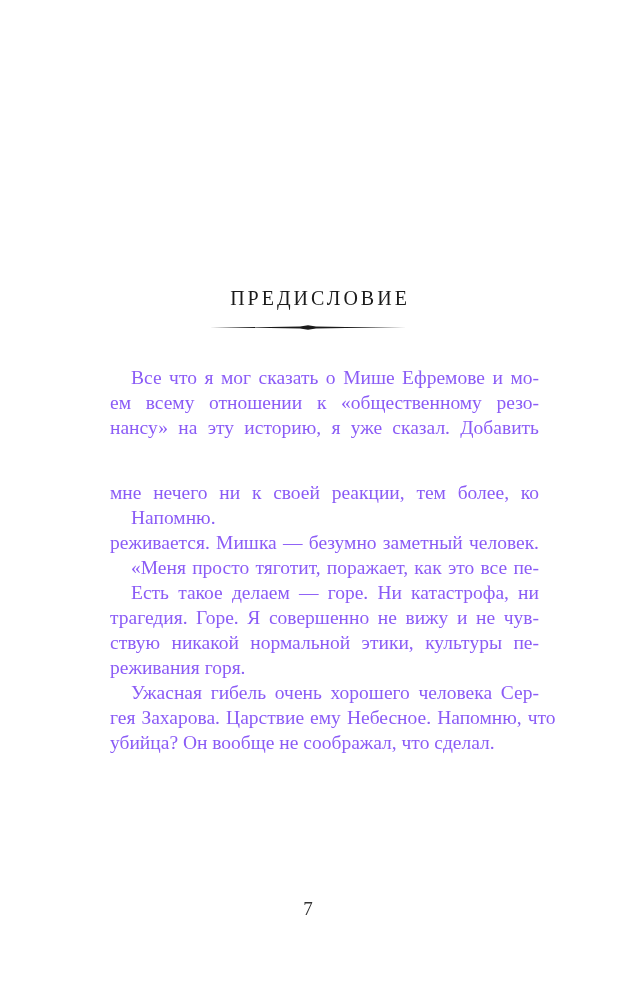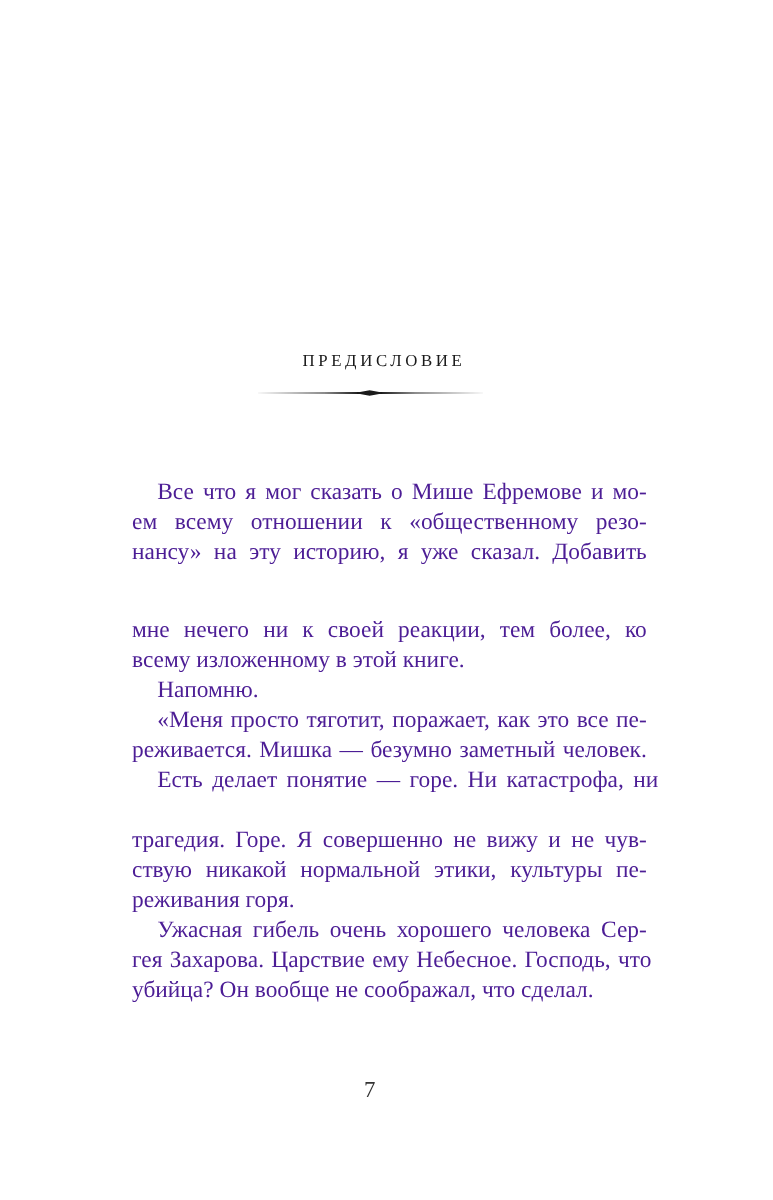--- a/index.html
+++ b/index.html
@@ -22,39 +22,39 @@
       text-align: center;
       font-family: "Liberation Serif", "DejaVu Serif", serif;
       font-size: 21px;
       letter-spacing: 3px;
       color: #1a1a1a;
       font-variant: small-caps;
       line-height: 24px;
     }
     .heading-text {
       text-transform: uppercase;
-      font-size: 14px;
+      font-size: 20px;
       margin-left: 24px;
     }
     .divider {
       position: absolute;
       left: 210px;
       top: 325px;
       width: 196px;
       height: 5px;
     }
     .body-text {
       position: absolute;
       left: 89px;
-      top: 398px;
+      top: 365px;
       width: 450px;
       font-family: "Liberation Serif", "DejaVu Serif", serif;
       font-size: 19.5px;
       line-height: 25px;
-      color: #4c1d95;
+      color: #8b5cf6;
     }
     .para {
       margin: 0;
       text-indent: 21px;
       text-align: justify;
       text-align-last: left;
       hyphens: none;
     }
     .line {
       display: block;
@@ -93,42 +93,41 @@
     <path d="M0 2.5 L60 2.0 L90 1.6 L98 0.3 L106 1.6 L136 2.0 L196 2.5 L136 3.0 L106 3.4 L98 4.7 L90 3.4 L60 3.0 Z" fill="#1a1a1a"></path>
   </svg>
 
   <div class="body-text">
 
     <div class="para">
       <span class="line indent" style="white-space: nowrap; word-spacing: 2.65799px;">Все что я мог сказать о Мише Ефремове и мо-</span>
       <span class="line" style="white-space: nowrap; word-spacing: 7.10625px;">ем всему отношении к «общественному резо-</span>
       <span class="line" style="white-space: nowrap; word-spacing: 5.4442px;">нансу» на эту историю, я уже сказал. Добавить</span>
       <span class="line" style="white-space: nowrap; word-spacing: 6.88086px; margin-top: 40px;">мне нечего ни к своей реакции, тем более, ко</span>
-      <span class="line last">всему изложенному в этой книге.</span>
     </div>
 
     <div class="para">
       <span class="line indent last">Напомню.</span>
     </div>
 
     <div class="para">
+      <span class="line" style="white-space: nowrap; word-spacing: 1.38125px;">реживается. Мишка — безумно заметный человек.</span>
       <span class="line indent" style="white-space: nowrap; word-spacing: 1.36161px;">«Меня просто тяготит, поражает, как это все пе-</span>
-      <span class="line" style="white-space: nowrap; word-spacing: 1.38125px;">реживается. Мишка — безумно заметный человек.</span>
     </div>
 
     <div class="para">
-      <span class="line indent" style="white-space: nowrap; word-spacing: 2.98438px;">Есть делает понятие — горе. Ни катастрофа, ни</span>
-      <span class="line" style="white-space: nowrap; word-spacing: 3.74414px; margin-top: 25px;">трагедия. Горе. Я совершенно не вижу и не чув-</span>
+      <span class="line indent" style="white-space: nowrap; word-spacing: 2.98438px;">Есть такое делаем — горе. Ни катастрофа, ни</span>
+      <span class="line" style="white-space: nowrap; word-spacing: 3.74414px;">трагедия. Горе. Я совершенно не вижу и не чув-</span>
       <span class="line" style="white-space: nowrap; word-spacing: 6.55px;">ствую никакой нормальной этики, культуры пе-</span>
       <span class="line last">реживания горя.</span>
     </div>
 
 
     <div class="para">
       <span class="line indent" style="white-space: nowrap; word-spacing: 3.88125px;">Ужасная гибель очень хорошего человека Сер-</span>
-      <span class="line" style="white-space: nowrap; word-spacing: 1.20052px;">гея Захарова. Царствие ему Небесное. Господь, что</span>
+      <span class="line" style="white-space: nowrap; word-spacing: 1.20052px;">гея Захарова. Царствие ему Небесное. Напомню, что</span>
       <span class="line last">убийца? Он вообще не соображал, что сделал.</span>
     </div>
   </div>
 
   <div class="page-number">7</div>
 
 </div>
 
 </body></html>

